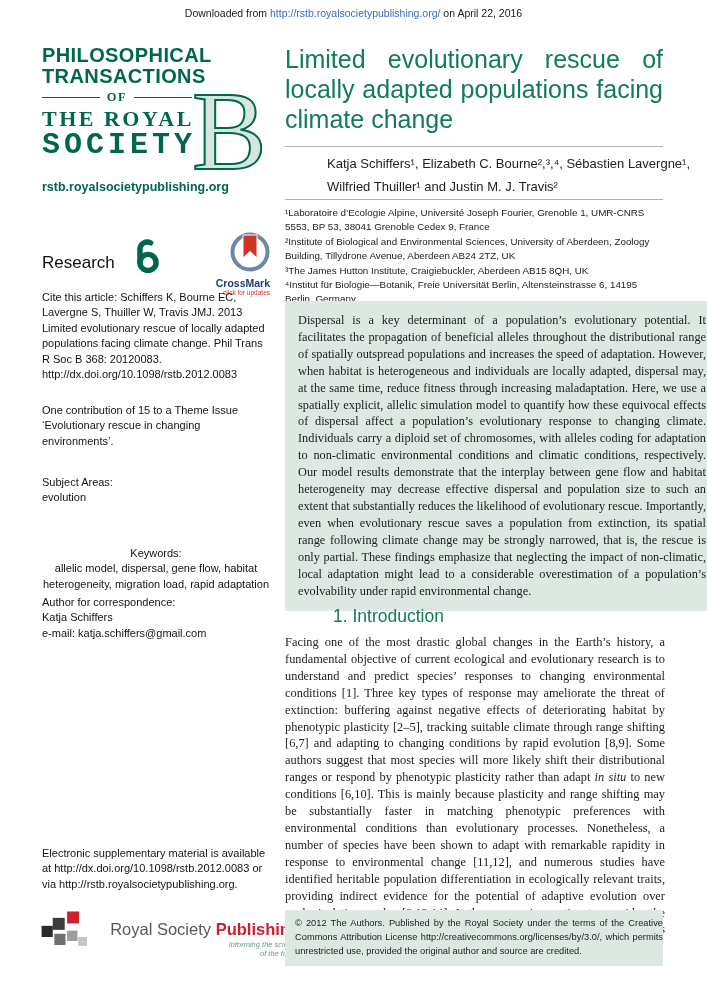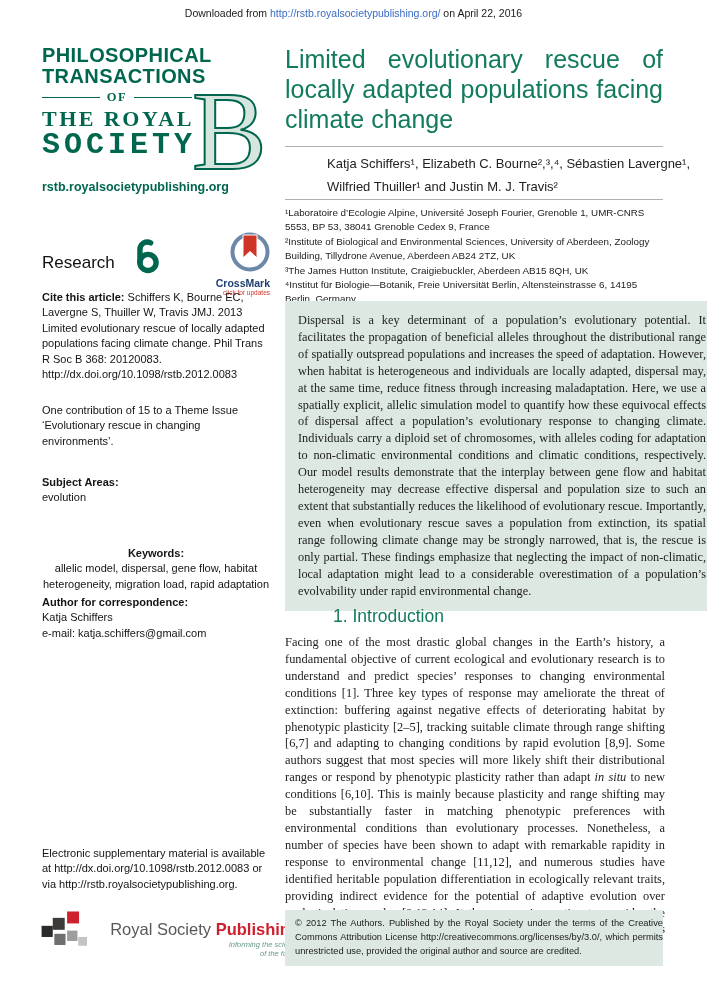--- a/index.html
+++ b/index.html
@@ -23,21 +23,21 @@
     -webkit-text-stroke:2px var(--brand_green,#00664e);
   }
   .siteurl{position:absolute;left:42px;top:180px;font-weight:bold;font-size:12.5px;color:var(--brand_green,#00664e);}
   .research-row{position:absolute;left:42px;top:232px;width:228px;height:64px;}
   .research-label{position:absolute;left:0;top:21px;font-size:17px;color:#111;}
   .oa-icon{position:absolute;left:92px;top:6px;}
   .crossmark{position:absolute;left:140px;top:0;width:88px;text-align:right;cursor:pointer;}
   .crossmark .cm-title{font-size:10.5px;font-weight:bold;color:var(--cm_text,#1d3f6e);margin-top:1px;}
   .crossmark .cm-sub{font-size:6.5px;color:var(--cm_red,#cf3427);}
   .side-block{position:absolute;left:42px;width:228px;font-size:11px;line-height:15.4px;color:#141414;}
-  .side-block b{font-weight:bold;}
+  .side-block b{font-weight:normal;}
   .blk-cite{top:290px;}
   .blk-contrib{top:403px;}
   .blk-subject{top:475px;}
   .blk-keywords{top:546px;text-align:center;}
   .blk-corr{top:595px;}
   .blk-esm{top:846px;}
   .publogo{position:absolute;left:40px;top:906px;width:260px;display:flex;align-items:flex-start;}
   .pub-text{margin-left:8px;padding-top:14px;}
   .pub-name{font-size:16.5px;white-space:nowrap;}
   .pub-name .g{color:var(--pub_gray,#57585a);}

